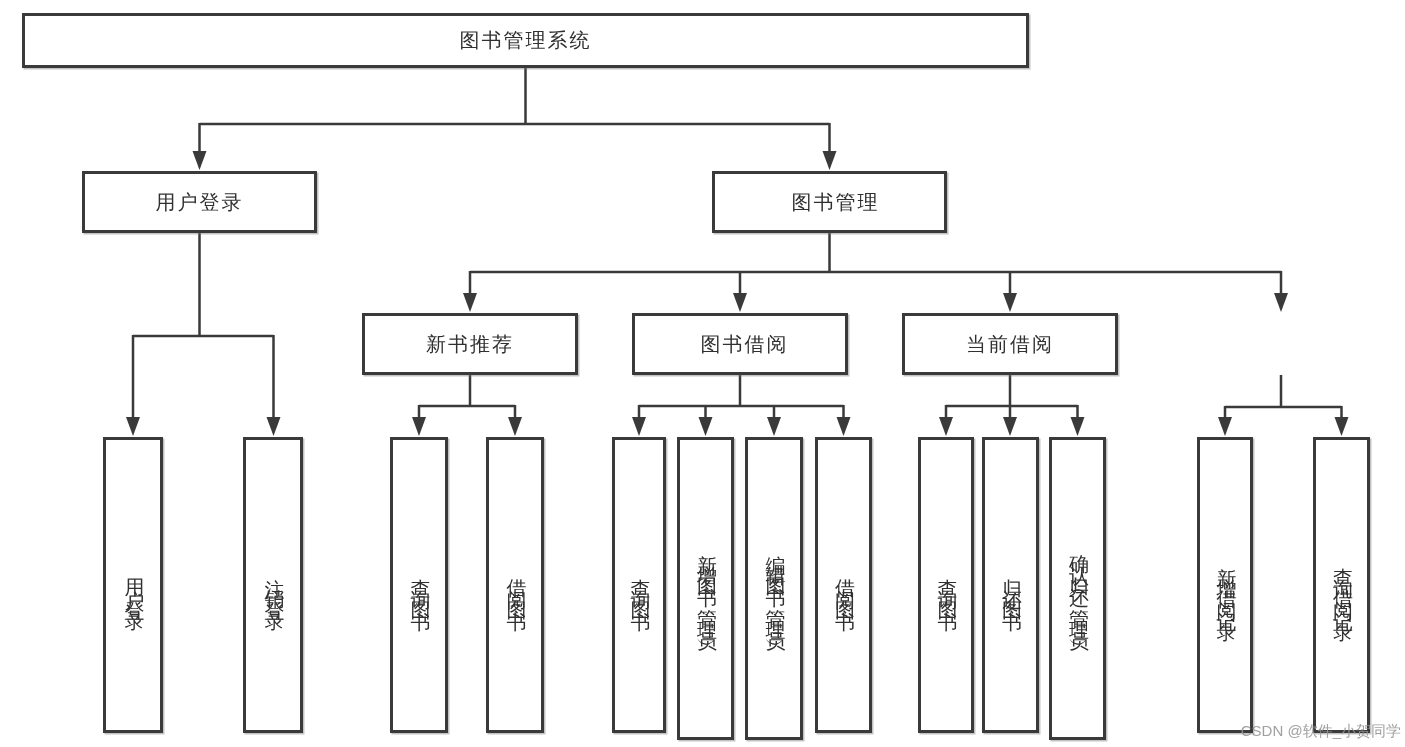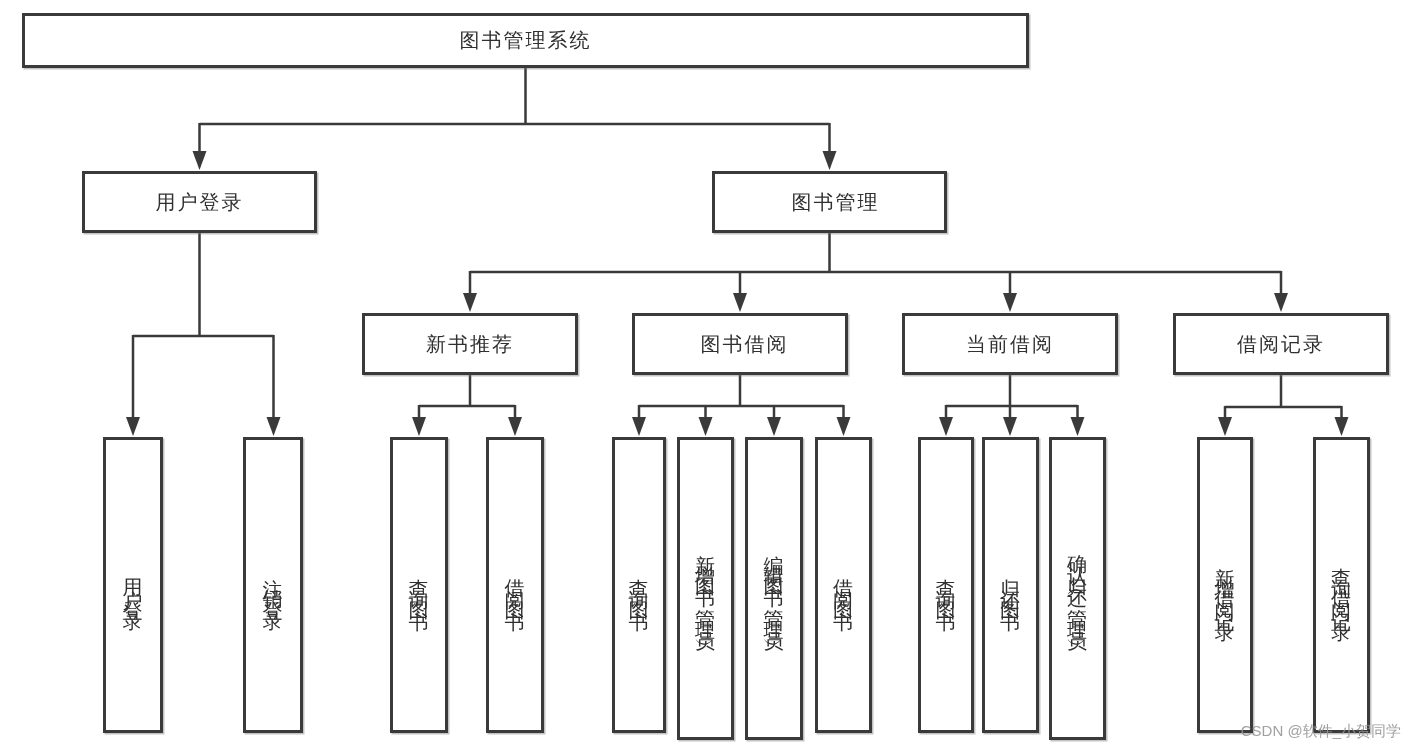--- a/index.html
+++ b/index.html
@@ -20,20 +20,21 @@
   .hbox, .vbox {
     position: absolute;
     background: #ffffff;
     border: 3px solid #3a3a3a;
     box-shadow: 1.5px 1.5px 0 rgba(120,120,120,0.45);
     display: flex;
     align-items: center;
     justify-content: center;
     box-sizing: border-box;
     color: #303030;
+    font-family: Liberation Mono, monospace;
   }
   .hlabel {
     font-size: 20px;
     letter-spacing: 2px;
     white-space: nowrap;
     color: #303030;
   }
   .vlabel {
     writing-mode: vertical-rl;
     text-orientation: upright;
@@ -102,23 +103,20 @@
 
   <div class="hbox" style="left:362px; top:313px; width:216px; height:62px;text-align:right;">
     <span class="hlabel">新书推荐</span>
   </div>
   <div class="hbox" style="left:632px; top:313px; width:216px; height:62px;padding-left:9px;">
     <span class="hlabel">图书借阅</span>
   </div>
   <div class="hbox" style="left:902px; top:313px; width:216px; height:62px;">
     <span class="hlabel">当前借阅</span>
   </div>
-  <div class="hbox" style="left:1173px; top:313px; width:216px; height:62px;">
-    <span class="hlabel">借阅记录</span>
-  </div>
 
   <div class="vbox" style="left:103px; top:437px; width:60px; height:296px;">
     <span class="vlabel">用户登录</span>
   </div>
   <div class="vbox" style="left:243px; top:437px; width:60px; height:296px;">
     <span class="vlabel">注销登录</span>
   </div>
 
   <div class="vbox" style="left:390px; top:437px; width:58px; height:296px;">
     <span class="vlabel">查询图书</span>

